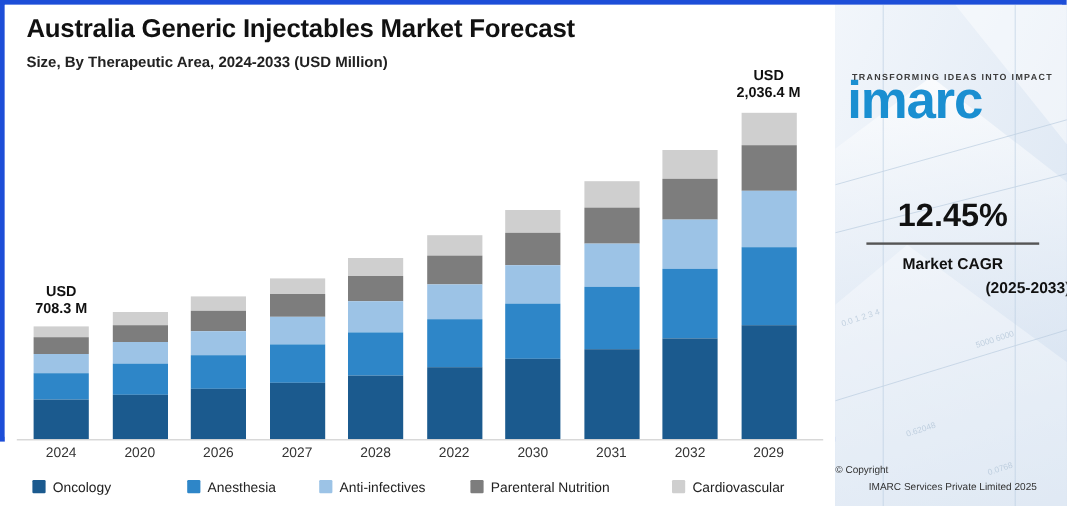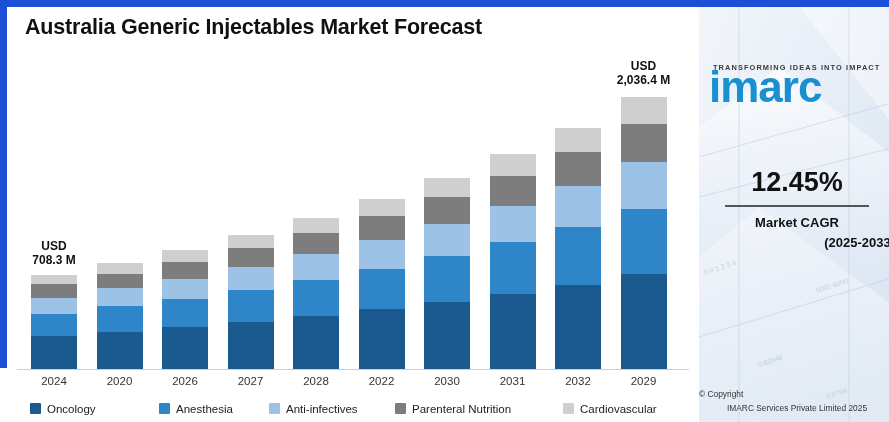--- a/index.html
+++ b/index.html
@@ -2,21 +2,21 @@
 <html><head>
 <meta charset="utf-8">
 <style>
   html,body{margin:0;padding:0;}
   body{
     width:889px;height:422px;
     font-family:"Liberation Sans", sans-serif;
     background:#ffffff;
     overflow:hidden;
   }
-  .wrap{position:relative;width:889px;height:368px;box-sizing:border-box;border:7px solid #1d4ed8;}
+  .wrap{position:relative;width:889px;height:368px;box-sizing:border-box;border:4px solid #1d4ed8;}
   
   .chart-panel{position:absolute;left:0;top:0;width:692px;height:420px;background:#fff;}
   .title{
     position:absolute;left:18px;top:8px;width:660px;
     font-size:21.5px;font-weight:bold;color:#111;letter-spacing:-0.2px;
   }
   .subtitle{
     position:absolute;left:18px;top:41px;width:660px;
     font-size:12.5px;font-weight:bold;color:#222;
   }
@@ -68,20 +68,21 @@
   .copy1{position:absolute;left:0;top:382px;width:196px;text-align:left;font-size:8.4px;color:#333;}
   .copy2{position:absolute;left:0;top:396px;width:196px;text-align:center;font-size:8.4px;color:#333;}
 </style>
 </head>
 <body>
 
 <div class="wrap">
 
   <div class="chart-panel">
     <div class="title">Australia Generic Injectables Market Forecast</div>
+    <div class="subtitle">Size, By Therapeutic Area, 2024-2033 (USD Million)</div>
 
     <div class="plot">
       <div class="bars" id="bars">
           <div class="bar-group" style="left: 24px; height: 94px;">
             <div class="seg" style="height: 9.38275px; background: rgb(207, 207, 207);"></div>
             <div class="seg" style="height: 13.165px; background: rgb(125, 125, 125);"></div>
             <div class="seg" style="height: 15.9785px; background: rgb(156, 195, 230);"></div>
             <div class="seg" style="height: 22.5611px; background: rgb(46, 134, 200);"></div>
             <div class="seg" style="height: 32.9126px; background: rgb(27, 90, 142);"></div>
           </div>

